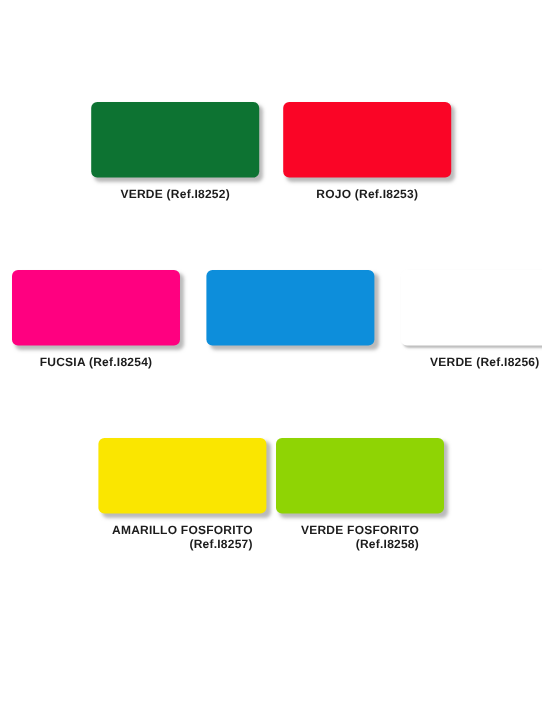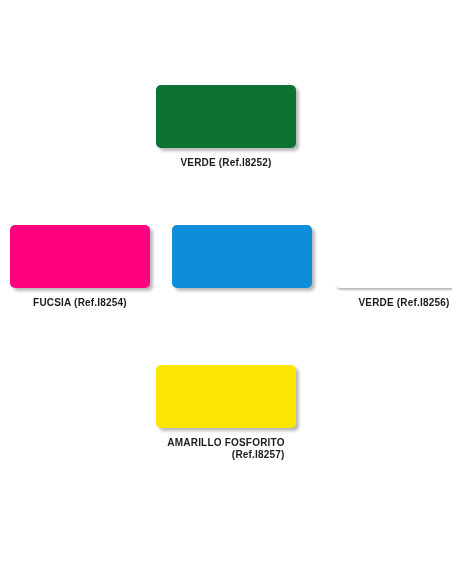--- a/index.html
+++ b/index.html
@@ -89,34 +89,43 @@
 </style>
 </head>
 <body>
 
 <div id="chart">
   <div class="swatch-row" id="row-1">
       <div class="swatch-cell">
         <div class="swatch-chip" style="background: rgb(13, 115, 50);"></div>
         <div class="swatch-label">VERDE  (Ref.I8252)</div>
       </div>
+      <div class="swatch-cell">
+        <div class="swatch-chip" style="background: rgb(250, 5, 38);"></div>
+        <div class="swatch-label">ROJO (Ref.I8253)</div>
+      </div>
     </div>
   <div class="swatch-row" id="row-2">
       <div class="swatch-cell">
         <div class="swatch-chip" style="background: rgb(255, 0, 128);"></div>
         <div class="swatch-label">FUCSIA  (Ref.I8254)</div>
       </div>
       <div class="swatch-cell">
         <div class="swatch-chip" style="background: rgb(13, 142, 219);"></div>
       </div>
       <div class="swatch-cell">
         <div class="swatch-chip is-white"></div>
         <div class="swatch-label">VERDE  (Ref.I8256)</div>
       </div>
     </div>
   <div class="swatch-row" id="row-3">
       <div class="swatch-cell">
         <div class="swatch-chip" style="background: rgb(250, 230, 0);"></div>
         <div class="swatch-label">AMARILLO FOSFORITO
 (Ref.I8257)</div>
       </div>
+      <div class="swatch-cell">
+        <div class="swatch-chip" style="background: rgb(143, 212, 4);"></div>
+        <div class="swatch-label">VERDE FOSFORITO
+(Ref.I8258)</div>
+      </div>
     </div>
 </div>
 
 </body></html>

